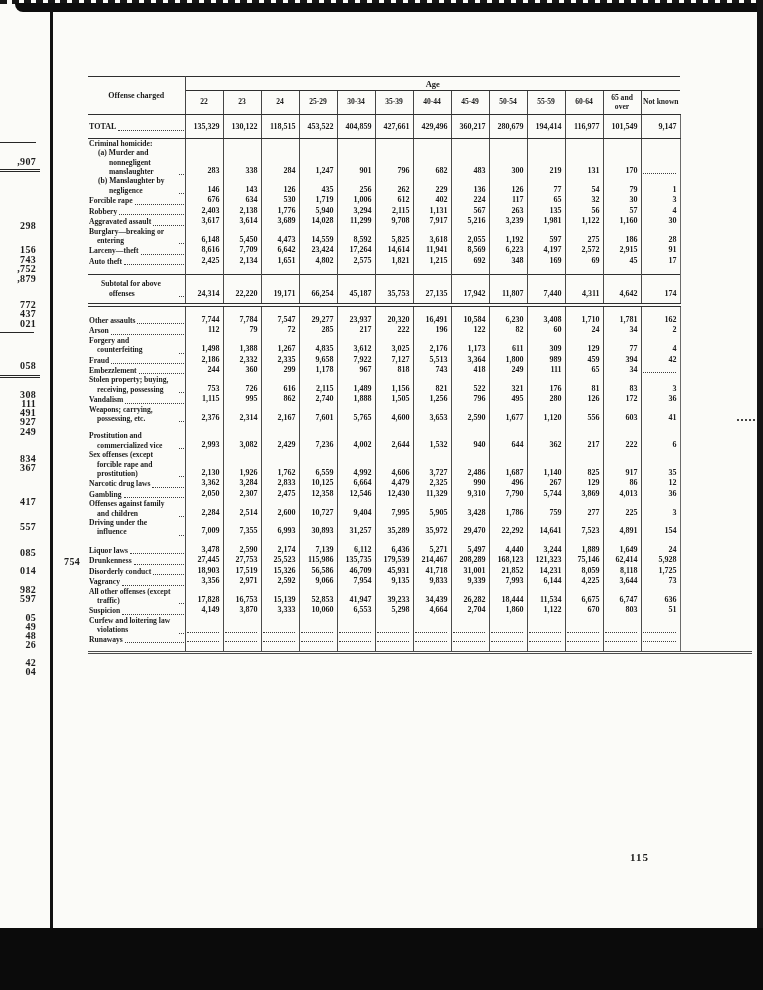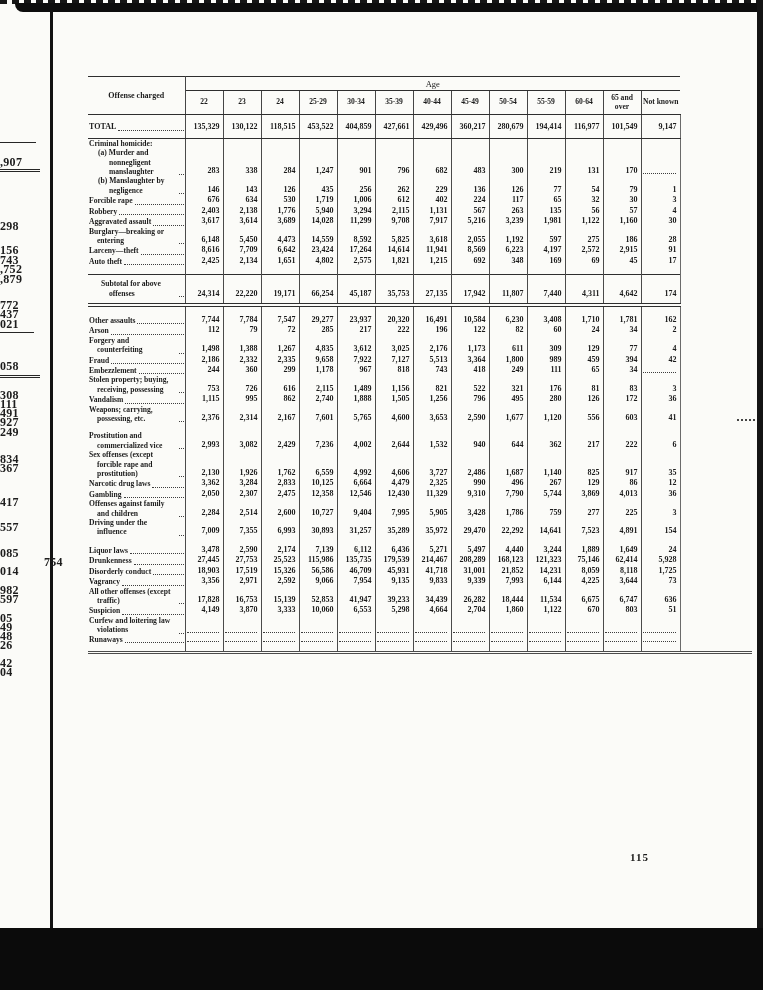--- a/index.html
+++ b/index.html
@@ -11,34 +11,34 @@
   .top-band{position:absolute;top:3px;left:15px;right:0;height:9px;background:#0d0d0d;border-radius:0 0 0 8px;}
   .spine{position:absolute;left:50px;top:10px;bottom:0;width:3px;background:#121212;}
   .right-edge{position:absolute;right:0;top:0;bottom:0;width:6px;background:#141414;}
   .bottom-band{position:absolute;left:0;right:0;bottom:0;height:62px;background:#0b0b0b;}
   .br-speckle{position:absolute;right:4px;bottom:0;width:46px;height:58px;
         background:repeating-linear-gradient(90deg,#0b0b0b 0 2px,#8a8a86 2px 3px,#3a3a38 3px 5px,#c9c9c4 5px 6px);}
   .margin-rule{position:absolute;left:0;border-top:1.5px solid #262626;}
   .margin-rule.dbl{border-top:3px double #262626;}
   .right-dots{position:absolute;right:8px;top:419px;width:18px;border-top:2px dotted #444;}
   
-  .margin-num{position:absolute;left:0;width:36px;font-size:12px;font-weight:bold;
+  .margin-num{position:absolute;left:0;width:36px;text-align:right;font-size:10px;font-weight:bold;
         letter-spacing:.3px;color:#1d1d1d;line-height:8px;}
   
   .title{position:absolute;top:56px;left:88px;width:592px;text-align:center;
         font-size:10.5px;font-weight:bold;font-style:italic;letter-spacing:.2px;}
   .pageno{position:absolute;top:851px;left:630px;font-size:11px;font-weight:bold;letter-spacing:1px;}
   
   .tablebox{position:absolute;left:88px;top:76px;width:664px;}
   table{border-collapse:collapse;table-layout:fixed;width:592px;border-top:1.5px solid #2e2e2e;}
   th,td{padding:0;}
   th.offense{border-right:1px solid #454545;border-bottom:1px solid #2e2e2e;
         font-size:8px;font-weight:bold;vertical-align:middle;text-align:center;}
   th.age{border-bottom:1px solid #2e2e2e;border-left:1px solid #454545;
-        font-size:8.5px;font-weight:normal;height:13px;vertical-align:middle;}
+        font-size:8.5px;font-weight:bold;height:13px;vertical-align:middle;}
   tr.cols th{border-left:1px solid #454545;border-bottom:1px solid #2e2e2e;
         font-size:7.6px;font-weight:bold;vertical-align:middle;text-align:center;
         padding:3px 1px;line-height:1.15;}
   td.lblc{vertical-align:bottom;font-size:7.6px;font-weight:bold;line-height:9.4px;padding-left:1px;}
   td.val{border-left:1px solid #4a4a4a;text-align:right;vertical-align:bottom;
         font-size:8px;font-weight:bold;padding:0 3px 1px 0;line-height:9.4px;}
   td.val:last-child{border-right:1px solid #6a6a6a;}
   .lblw{display:flex;align-items:flex-end;}
   .lbl{display:block;padding-left:8px;text-indent:-8px;}
   .ind1 .lbl{margin-left:9px;padding-left:11px;text-indent:-11px;}

